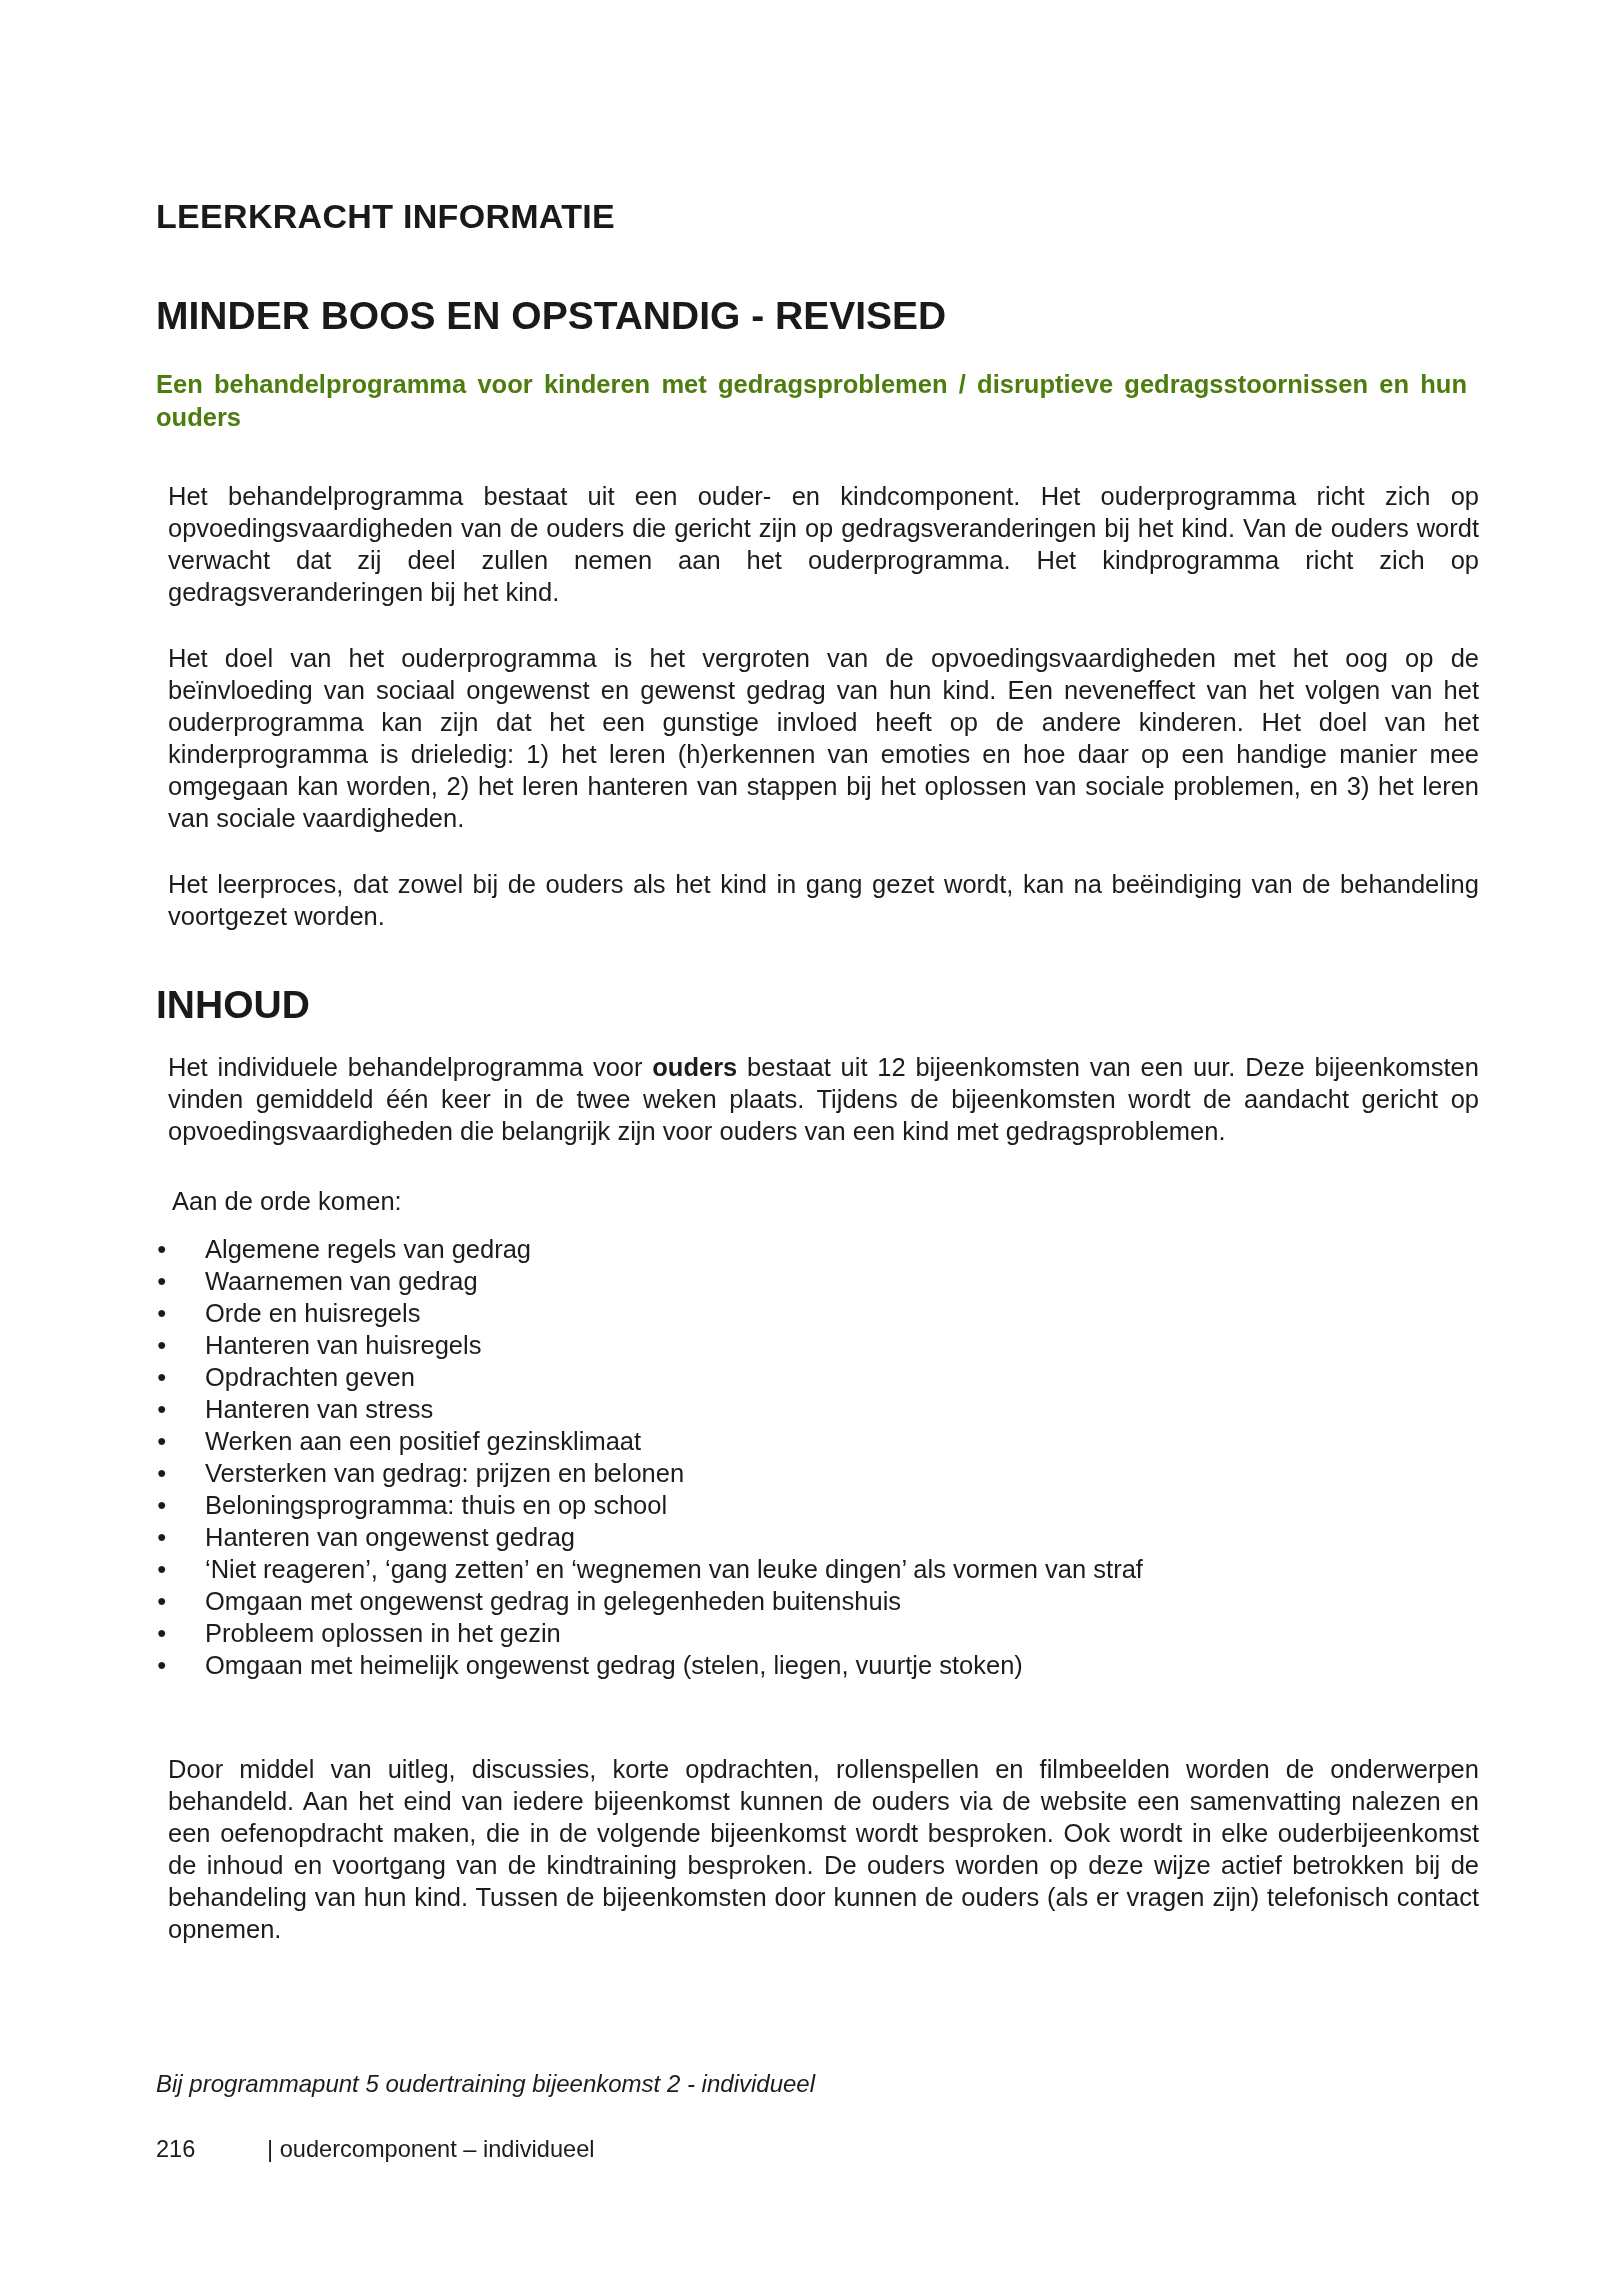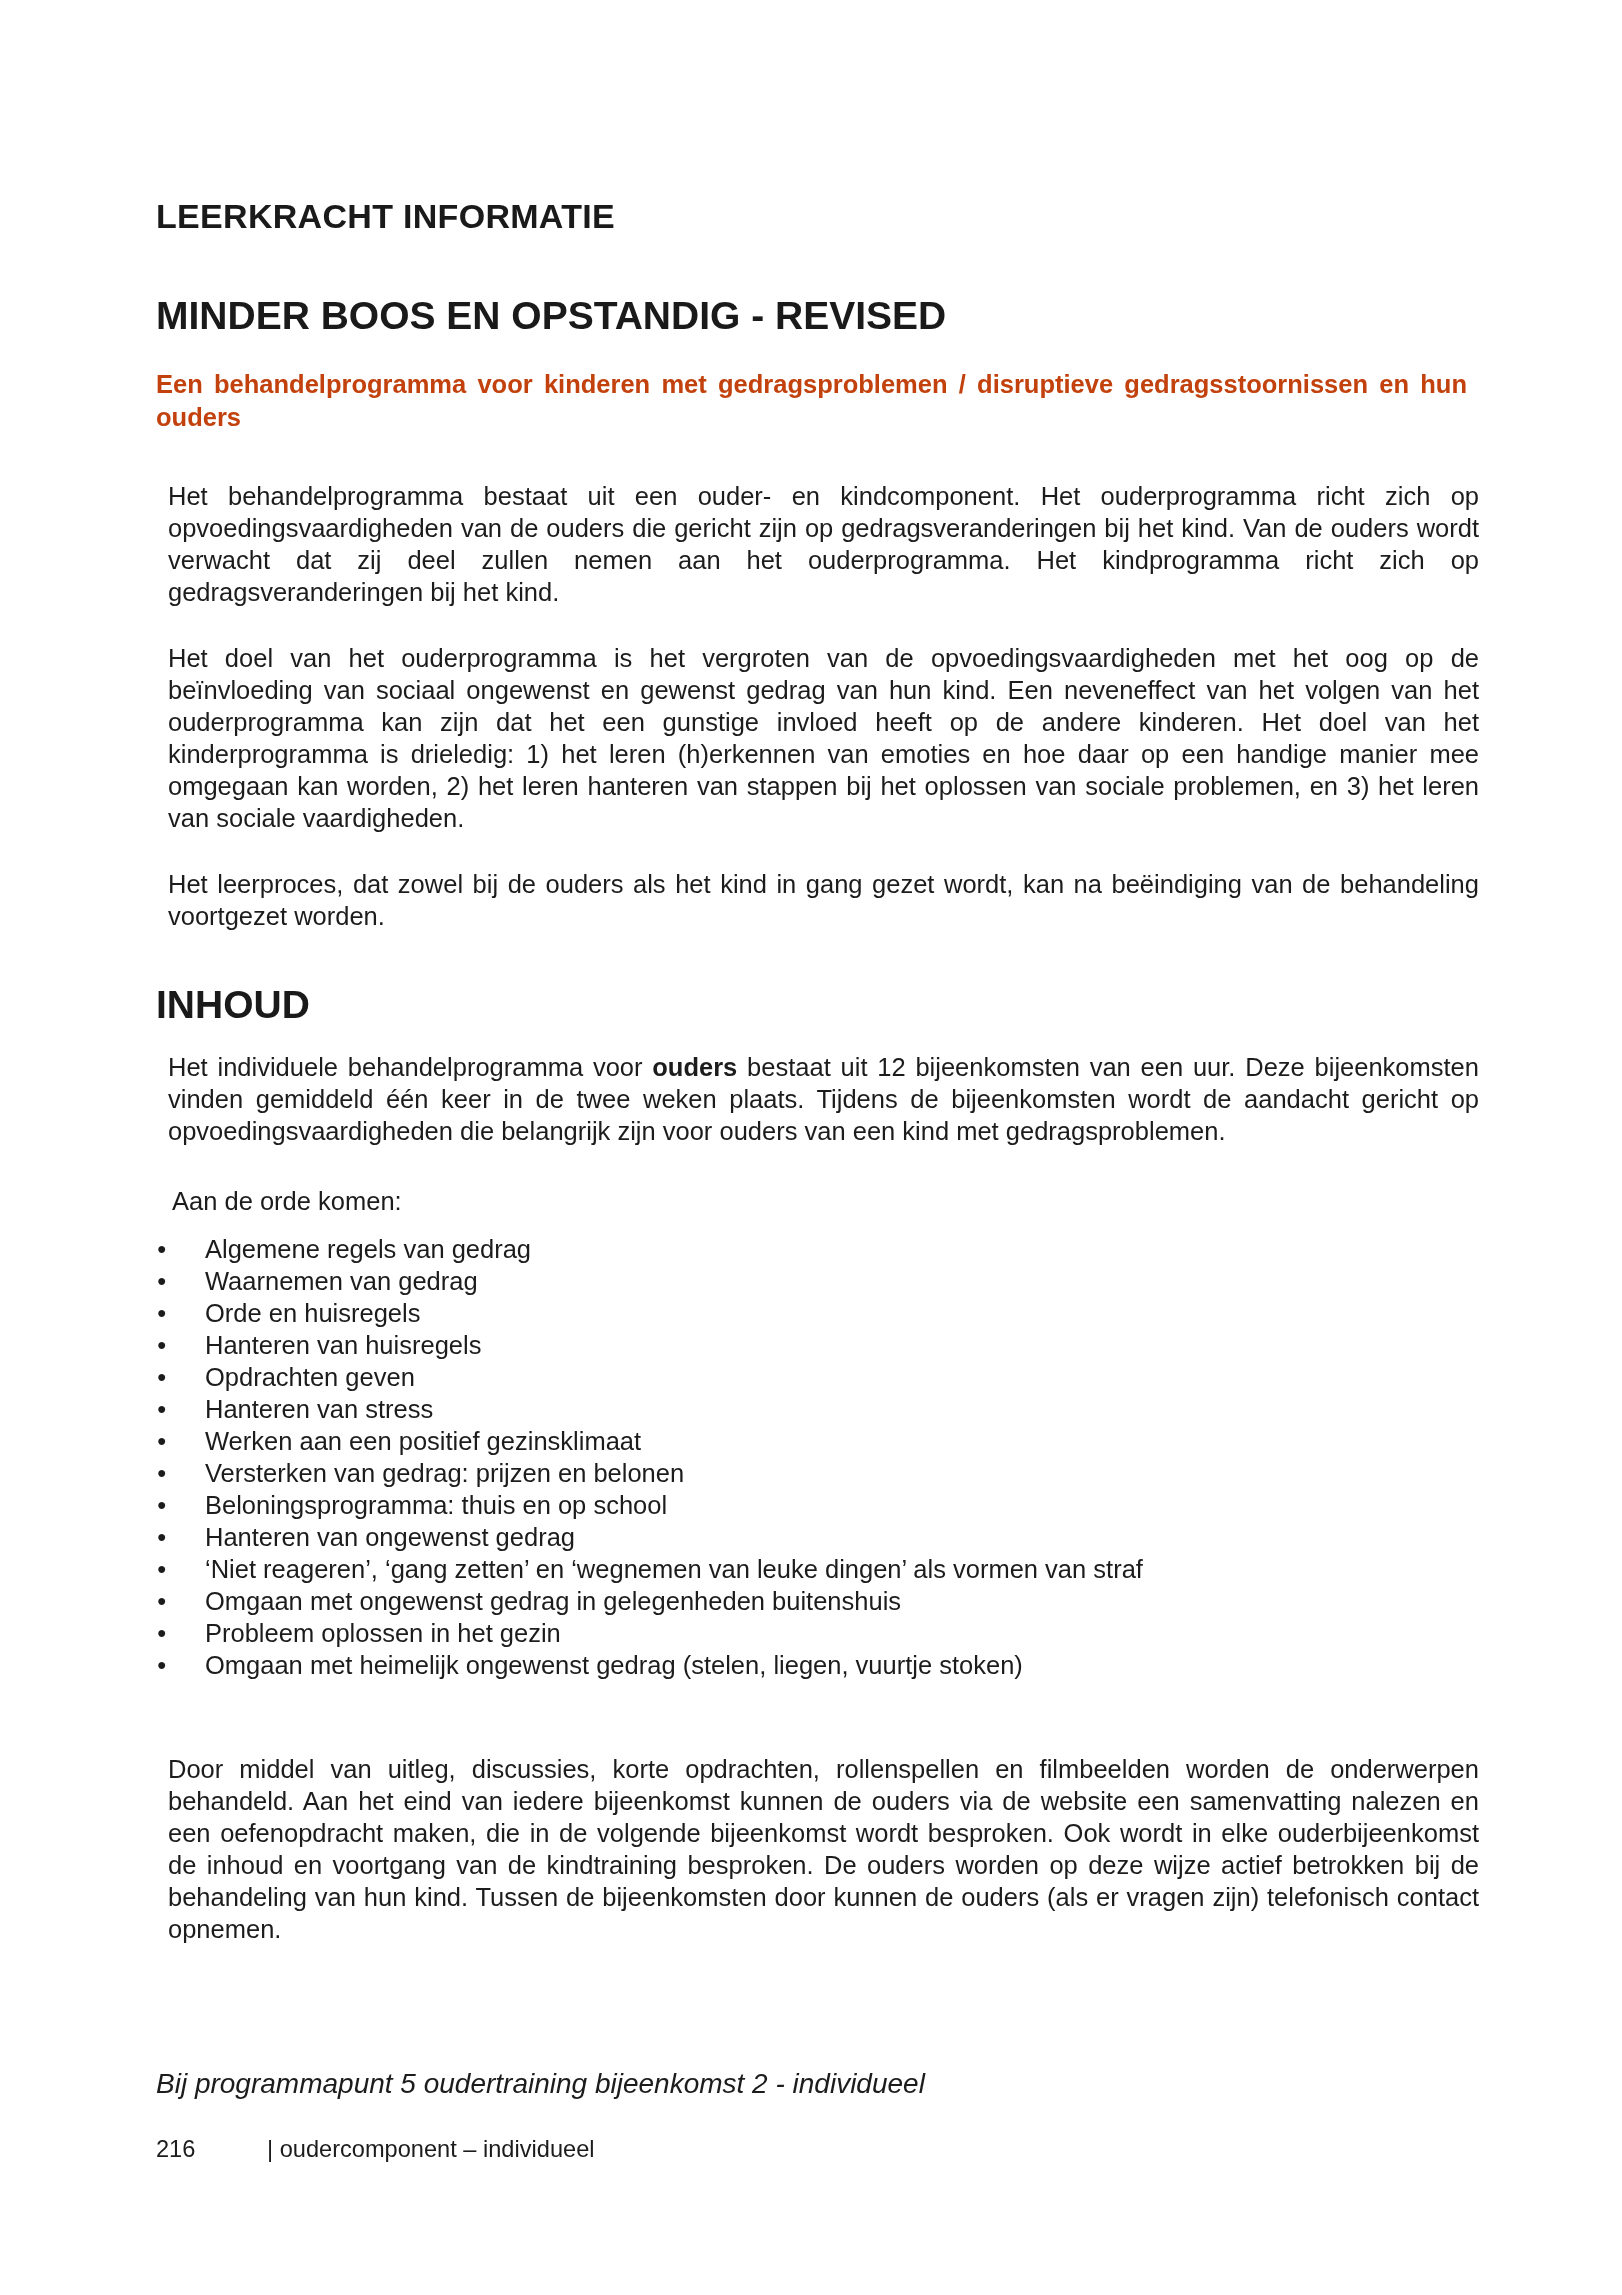--- a/index.html
+++ b/index.html
@@ -34,21 +34,21 @@
     line-height: 34px;
     margin: 0;
     color: #1a1a1a;
   }
   .subtitle {
     font-size: 25.5px;
     font-weight: 700;
     line-height: 33px;
     margin: 0;
     text-align: justify;
-    color: #c2410c;
+    color: #4d7c0f;
   }
   .body {
     font-size: 25.5px;
     line-height: 32px;
     margin: 12px;
     text-align: justify;
     text-align-last: left;
   }
   .body b { font-weight: 700; }
   .plain {
@@ -67,21 +67,21 @@
     font-size: 25.5px;
     line-height: 32px;
   }
   ul.bullets li .bullet {
     position: absolute;
     left: 1.3px;
     top: 0;
     width: 19.6px;
   }
   .footnote {
-    font-size: 28px;
+    font-size: 24px;
     font-style: italic;
     line-height: 26px;
     margin: 0;
   }
   .pagefoot {
     font-size: 23.6px;
     line-height: 27.5px;
     margin: 0;
     white-space: nowrap;
   }

